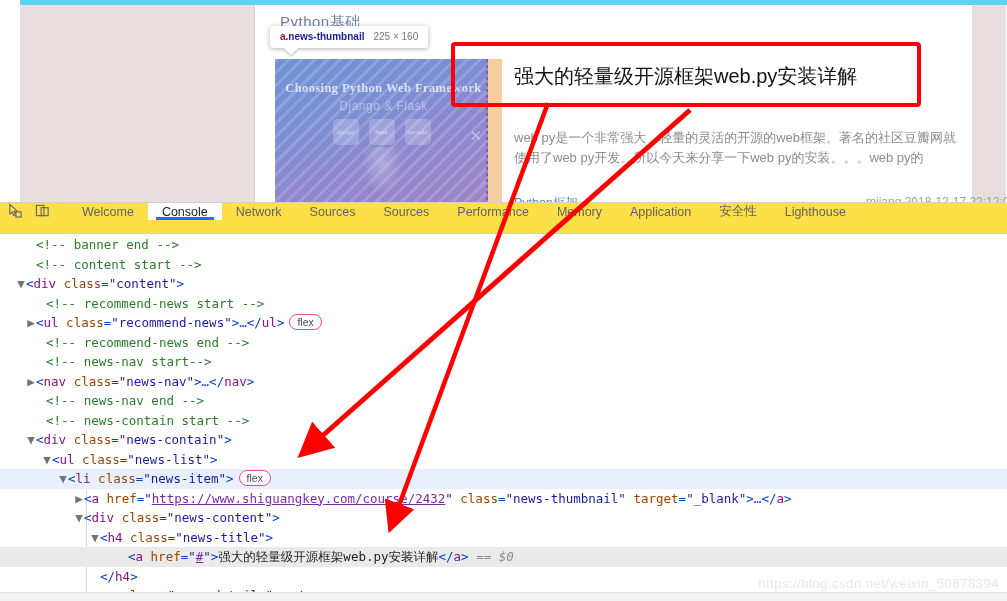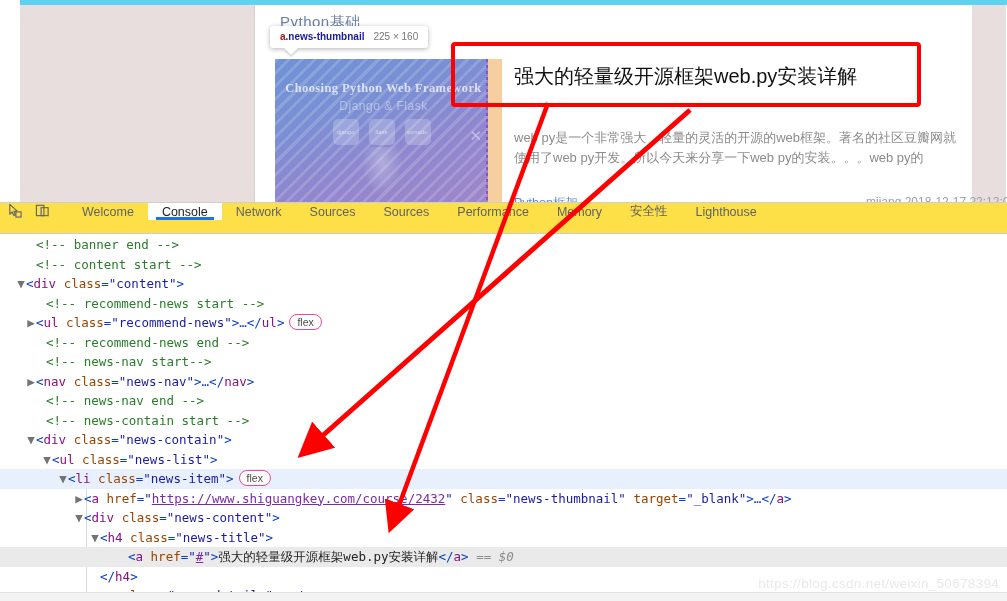--- a/index.html
+++ b/index.html
@@ -259,20 +259,21 @@
       </div>
 
       <div class="dt-tabs">
         <div class="dt-tab">Welcome</div>
         <div class="dt-tab active">Console</div>
         <div class="dt-tab">Network</div>
         <div class="dt-tab">Sources</div>
         <div class="dt-tab">Sources</div>
         <div class="dt-tab">Performance</div>
         <div class="dt-tab">Memory</div>
+        <div class="dt-tab">Application</div>
         <div class="dt-tab">安全性</div>
         <div class="dt-tab">Lighthouse</div>
       </div>
     </div>
 
     <div class="dom-tree" id="dom-tree">
       <div class="dom-left-rule"></div>
     <div class="dom-row"><span class="ind" style="width: 26px;"></span><span class="tw"></span><span class="c-comment">&lt;!-- banner end --&gt;</span></div>
         <div class="dom-row"><span class="ind" style="width: 26px;"></span><span class="tw"></span><span class="c-comment">&lt;!-- content start --&gt;</span></div>
         <div class="dom-row"><span class="ind" style="width: 16px;"></span><span class="tw">▼</span><span class="c-punct">&lt;</span><span class="c-tag">div</span><span class="c-attr"> class</span><span class="c-punct">=</span><span class="c-val">"content"</span><span class="c-punct">&gt;</span></div>

